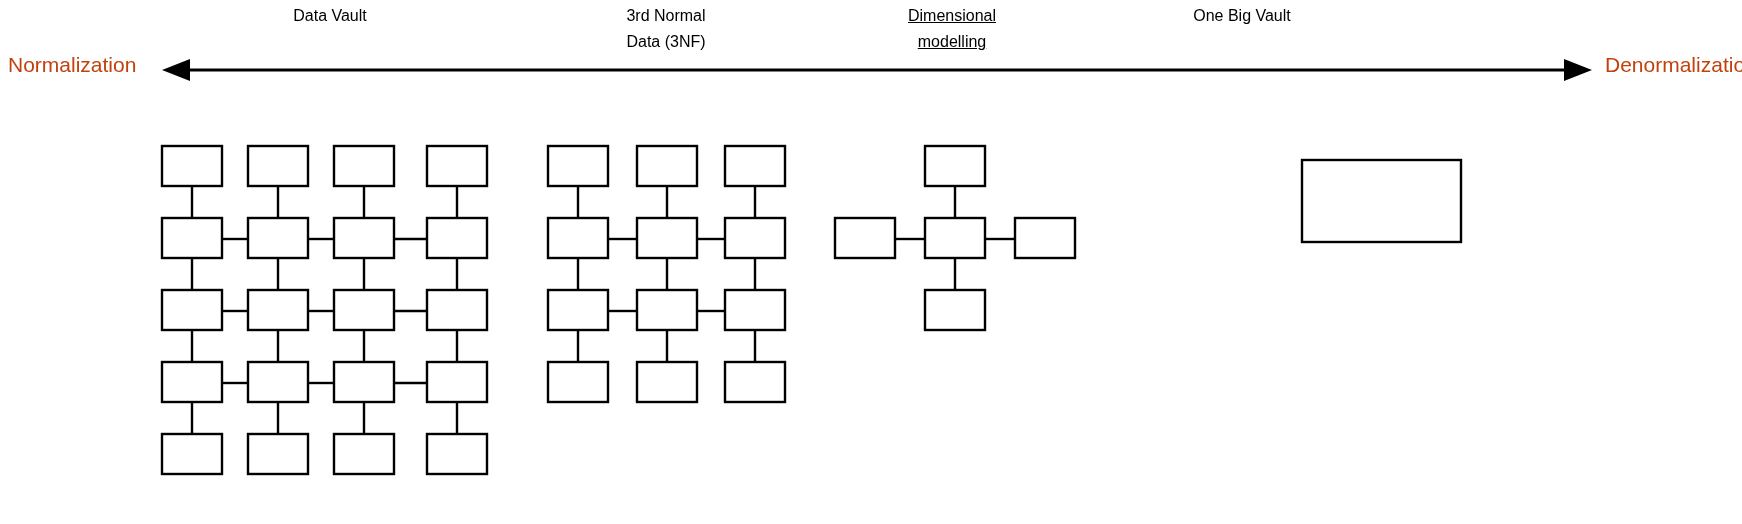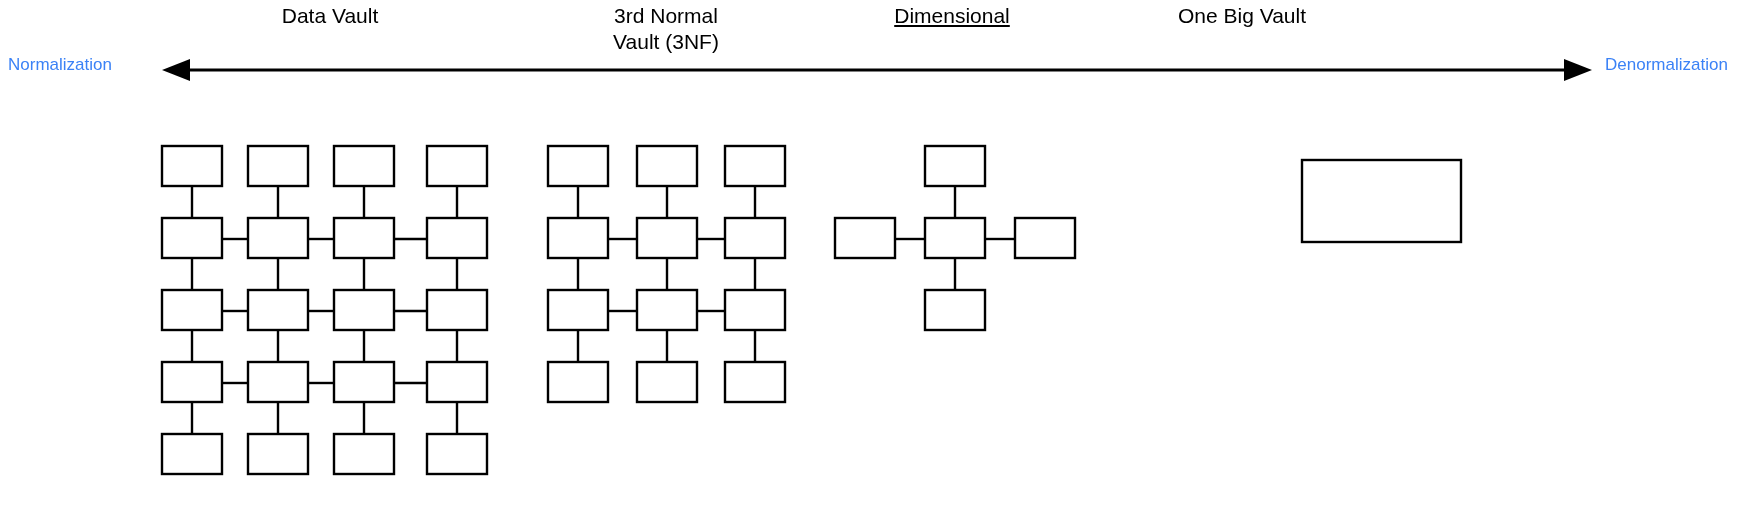--- a/index.html
+++ b/index.html
@@ -13,28 +13,28 @@
   }
   #canvas {
     position: relative;
     width: 1742px;
     height: 524px;
     background: #ffffff;
     overflow: hidden;
   }
   .axis-label {
     position: absolute;
-    font-size: 17px;
+    font-size: 21px;
     line-height: 25px;
     white-space: nowrap;
-    color: #3b82f6;
+    color: #c2410c;
   }
   .stage-label {
     position: absolute;
-    font-size: 21px;
+    font-size: 16px;
     line-height: 26px;
     text-align: center;
     white-space: nowrap;
     color: #000000;
   }
   .stage-label .ln { display: block; }
   svg.layer {
     position: absolute;
     left: 0;
     top: 0;
@@ -69,25 +69,26 @@
   <div class="axis-label" style="left:8px; top:52px;">Normalization</div>
 
   <div class="axis-label" style="left:1605px; top:52px;">Denormalization</div>
 
   <div class="stage-label" style="left:230px; top:3px; width:200px;">
     <span class="ln">Data Vault</span>
   </div>
 
   <div class="stage-label" style="left:566px; top:3px; width:200px;">
     <span class="ln">3rd Normal</span>
-    <span class="ln">Vault (3NF)</span>
+    <span class="ln">Data (3NF)</span>
   </div>
 
   <div class="stage-label" style="left:852px; top:3px; width:200px;text-decoration:underline;">
     <span class="ln">Dimensional</span>
+    <span class="ln">modelling</span>
   </div>
 
   <div class="stage-label" style="left:1142px; top:3px; width:200px;">
     <span class="ln">One Big Vault</span>
   </div>
 
   <svg class="layer">
     <g>
       <line class="spectrum-line" x1="183" y1="70" x2="1570" y2="70"></line>
       <polygon class="arrow-head" points="162,70 190,59 190,81"></polygon>

